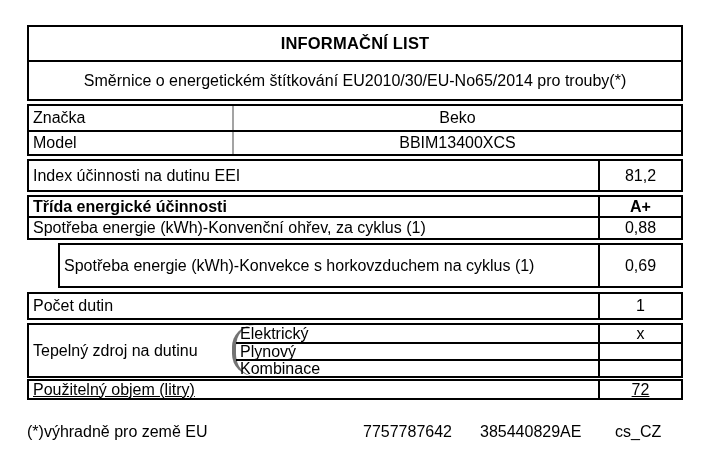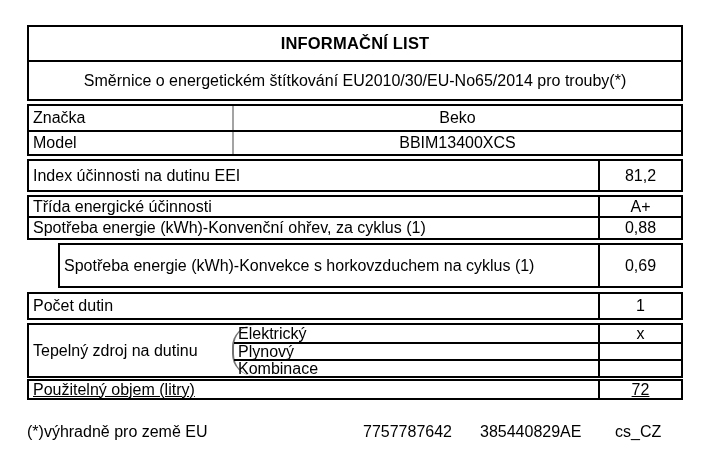--- a/index.html
+++ b/index.html
@@ -13,34 +13,34 @@
   .section.gap4 { margin-bottom:4px;margin-left:31px; }
   .section.gap1 { margin-bottom:1px; }
   .section.gap0 { margin-bottom:8px;text-decoration:underline; }
   .row { display:flex; align-items:center; }
   .row + .row { border-top:2px solid #000; }
   .center { justify-content:center; text-align:center; }
   .r-title   { height:33px; font-weight:bold; font-size:16.5px; letter-spacing:0.2px; }
   .r-subtitle{ height:39px; font-size:16px; }
   .r-id      { height:24px; }
   .r-eei     { height:29px; }
-  .r-class   { height:19px; }
+  .r-class   { height:19px;font-weight:bold; }
   .r-conv    { height:22px; }
   .r-convec  { height:41px; }
   .r-cav     { height:24px; }
   .r-heat    { height:17px; }
   .r-vol     { height:17px; }
   .lbl { padding-left:4px; white-space:nowrap; overflow:hidden; }
   .lbl-narrow { width:203px; align-self:stretch; display:flex; align-items:center; }
   .lbl-wide { flex:1; }
   .val-wide { flex:1; border-left:2px solid #a3a3a3; align-self:stretch;
               display:flex; align-items:center; justify-content:center; text-align:center; }
   .val-cell { width:83px; border-left:2px solid #000; align-self:stretch;
               display:flex; align-items:center; justify-content:center; text-align:center; }
-  .heat-right { flex:1; align-self:stretch; border-left:2px solid #737373;border-radius:22px; }
+  .heat-right { flex:1; align-self:stretch; border-left:4px solid #737373;border-radius:22px; }
   .heat-right .row { height:17px; }
   .heat-right .row + .row { border-top:2px solid #000; }
   .footer { position:absolute; left:27px; top:417px; width:656px; height:22px; font-size:16px; }
   .footer span { position:absolute; top:6px; white-space:nowrap; }
   .f-note   { left:0; }
   .f-code1  { left:336px; }
   .f-code2  { left:453px; }
   .f-suffix { left:533px; }
   .f-locale { left:588px; }
 </style>

